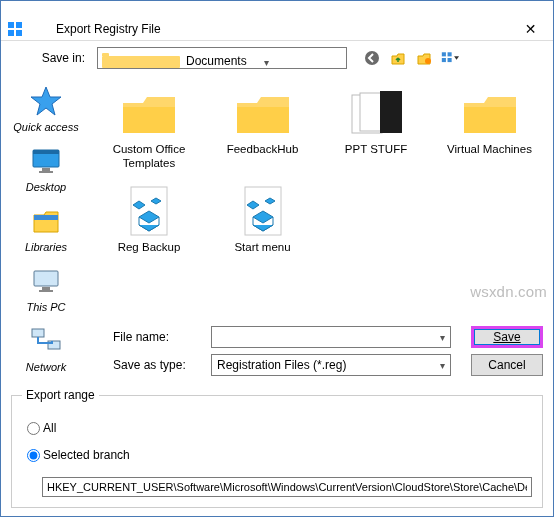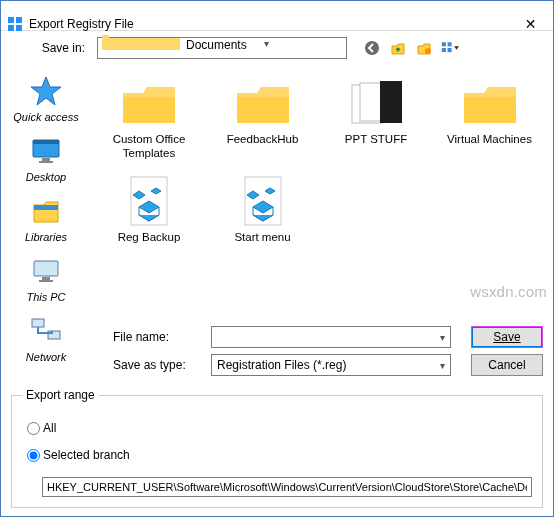--- a/index.html
+++ b/index.html
@@ -12,42 +12,43 @@
     width: 554px;
     height: 517px;
     border: 1px solid #4a7ab5;
     overflow: hidden;
     display: flex;
     flex-direction: column;
   }
   .titlebar {
     display: flex;
     align-items: center;
-    height: 30px;
+    height: 40px;
     background: #fff;
     border-bottom: 1px solid #ddd;
     padding: 16px 0 0 6px;
+    gap: 27px;
   }
   .titlebar .ticon { width: 16px; height: 16px; margin-right: 6px; }
   .titlebar .title { flex: 1; font-size: 12px; }
   .titlebar .close { width: 45px; height: 30px; display:flex; align-items:center; justify-content:center; font-size:14px; font-family: Arial; }
 
   .toolbar {
     display: flex;
     align-items: center;
     padding: 6px 10px 4px 10px;
     gap: 6px;
   }
   .toolbar-label { width: 80px; text-align: right; padding-right: 6px; }
   .savein-combo {
     flex: 1;
     border: 1px solid #7a7a7a;
     height: 22px;
     display: flex;
-    align-items: flex-start;
+    align-items: flex-end;
     padding: 0 4px;
     background: #fff;
     max-width: 250px;
   }
   .savein-combo .folder-mini { width:16px; height:12px; background:#ffd76b; border-radius:1px; position:relative; margin-right:6px;}
   .savein-combo .folder-mini::before { content:""; position:absolute; top:-3px; left:0; width:7px; height:3px; background:#ffd76b; border-radius:1px 1px 0 0;}
   .savein-combo span { flex:1; }
   .savein-combo .chev { font-size:10px; color:#555; }
 
   .tbicons { display:flex; gap:4px; margin-left: 8px; }
@@ -121,21 +122,21 @@
   .btn {
     width: 72px;
     height: 22px;
     border: 1px solid #888;
     background: #e1e1e1;
     display:flex;
     align-items:center;
     justify-content:center;
     font-size:12px;
   }
-  .btn.primary { border: 1px solid #d946ef; box-shadow: inset 0 0 0 1px #0078d7; text-decoration: underline; }
+  .btn.primary { border: 3px solid #d946ef; box-shadow: inset 0 0 0 1px #0078d7; text-decoration: underline; }
 
   fieldset.exportrange {
     margin: 4px 10px 8px 10px;
     border: 1px solid #ccc;
     padding: 6px 10px 10px 10px;
     font-size:12px;
   }
   fieldset.exportrange legend { padding: 0 4px; font-size:12px; }
   .radio-row { display:flex; align-items:flex-end; gap:0; margin: 11px 0; }
   .branch-input {

